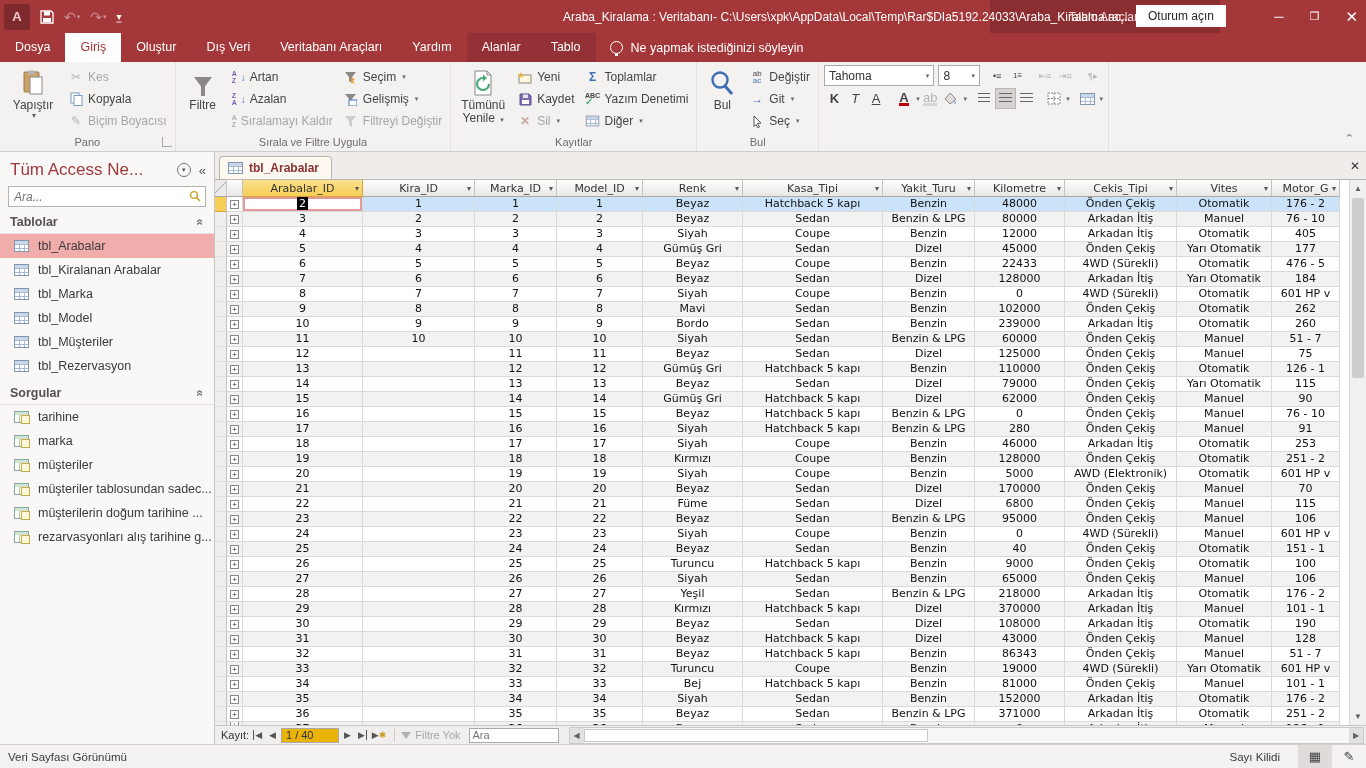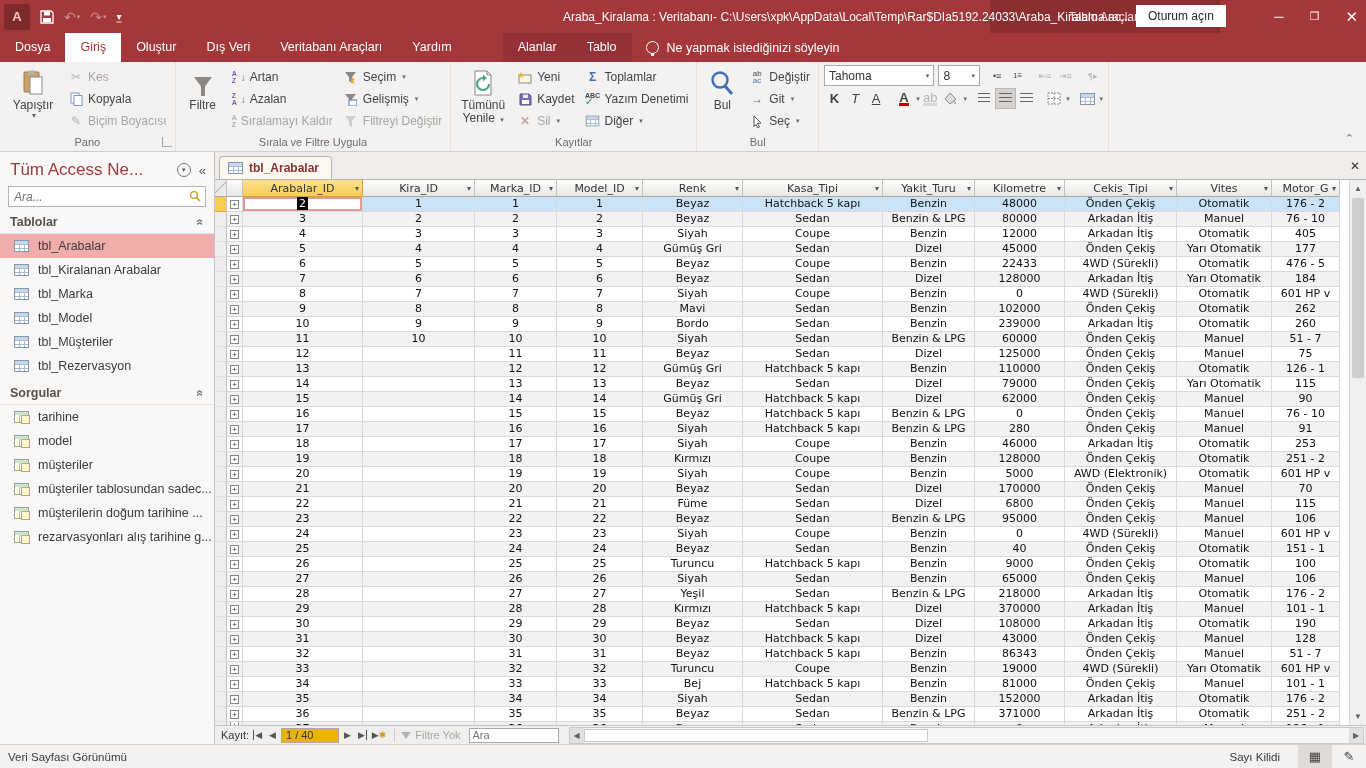--- a/index.html
+++ b/index.html
@@ -164,21 +164,21 @@
   </div>
 </div>
 
 <div class="tabrow">
   <div class="rtab">Dosya</div>
   <div class="rtab active">Giriş</div>
   <div class="rtab">Oluştur</div>
   <div class="rtab">Dış Veri</div>
   <div class="rtab">Veritabanı Araçları</div>
   <div class="rtab">Yardım</div>
-  <div class="ctx-tabs" style="margin-left:36px;">
+  <div class="ctx-tabs" style="">
     <div class="rtab">Alanlar</div>
     <div class="rtab">Tablo</div>
   </div>
   <div class="tellme">
     <span class="bulb"></span>
     <span>Ne yapmak istediğinizi söyleyin</span>
   </div>
 </div>
 
 <div class="ribbon">
@@ -507,21 +507,21 @@
         <span class="grow"></span>
         <span class="chev2">«</span>
     </div>
     <div id="queries-list">
         <div class="nav-item">
           <span class="qry-ico"></span>
           <span>tarihine</span>
         </div>
         <div class="nav-item">
           <span class="qry-ico"></span>
-          <span>model</span>
+          <span>marka</span>
         </div>
         <div class="nav-item">
           <span class="qry-ico"></span>
           <span>müşteriler</span>
         </div>
         <div class="nav-item">
           <span class="qry-ico"></span>
           <span>müşteriler tablosundan sadec...</span>
         </div>
         <div class="nav-item">

